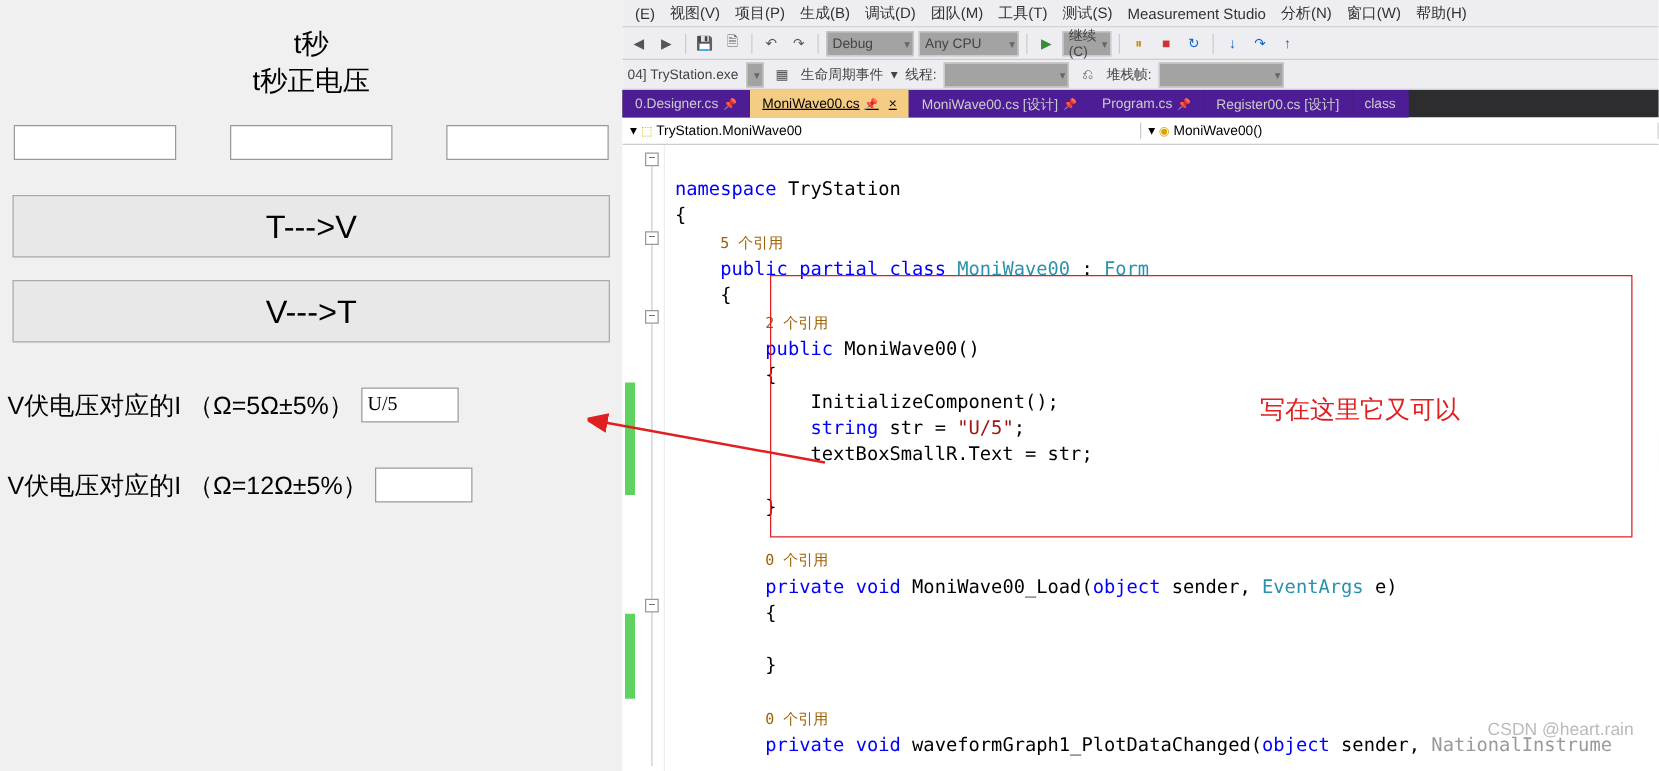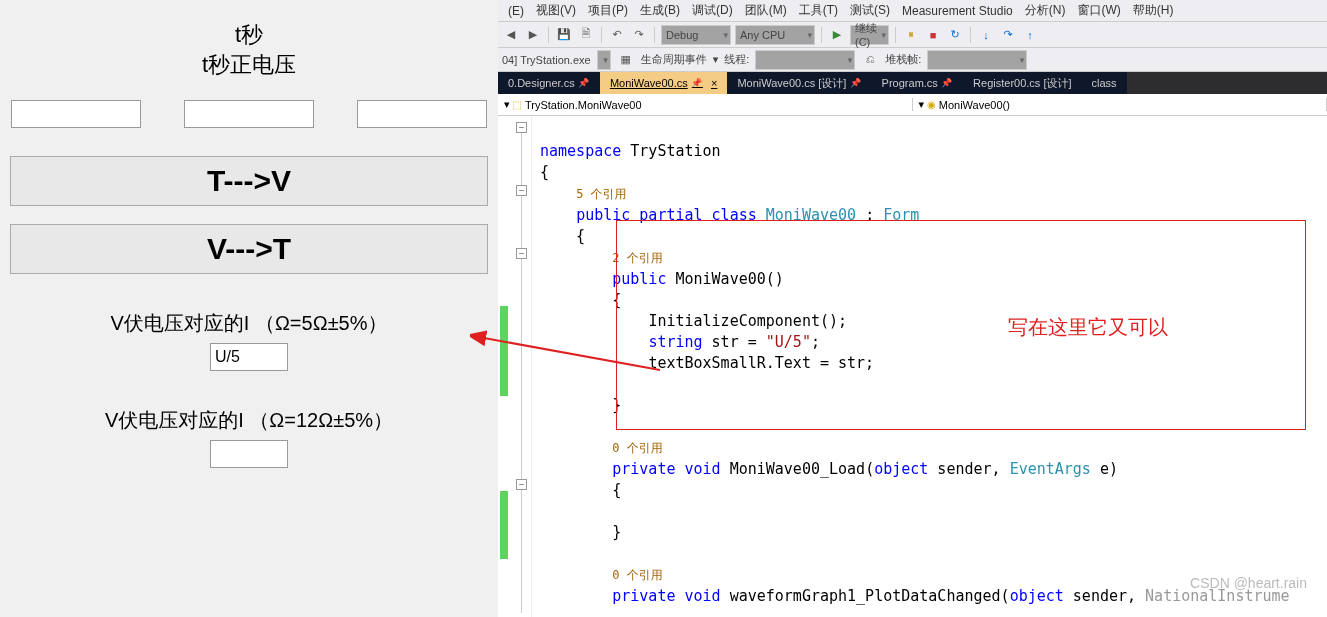--- a/index.html
+++ b/index.html
@@ -42,43 +42,42 @@
   background: #fff;
   padding: 2px 4px;
 }
 .big-btn {
   display: block;
   margin: 18px 10px;
   width: calc(100% - 20px);
   height: 50px;
   background: #e8e8e8;
   border: 1px solid #aaa;
-  font-size: 30px;
+  font-size: 26px;
   font-family: inherit;
   cursor: pointer;
-  font-weight: bold;
 }
 .field-row {
   display: flex;
   align-items: center;
   padding: 18px 6px;
   gap: 6px;
-  flex-direction: column;
 }
 .field-label {
   font-size: 20px;
   white-space: nowrap;
 }
 .field-row input {
   width: 78px;
   height: 28px;
   border: 1px solid #999;
   background: #fff;
   font-size: 16px;
   padding: 2px 4px;
+  font-family: Liberation Serif, serif;
 }
 .right-panel {
   position: absolute;
   left: 498px; top: 0;
   width: 829px; height: 617px;
   background: #fff;
 }
 .menu-bar {
   height: 22px;
   background: #eeeef2;
@@ -139,21 +138,21 @@
 }
 .tab-bar {
   height: 22px;
   background: #2d2d30;
   display: flex;
   font-size: 11px;
 }
 .tab {
   padding: 3px 10px;
   color: #ccc;
-  background: #0f172a;
+  background: #4c1d95;
   display: flex;
   align-items: center;
   gap: 4px;
   cursor: pointer;
   white-space: nowrap;
 }
 .tab.active {
   background: #f5cc84;
   color: #000;
   text-decoration: underline;

